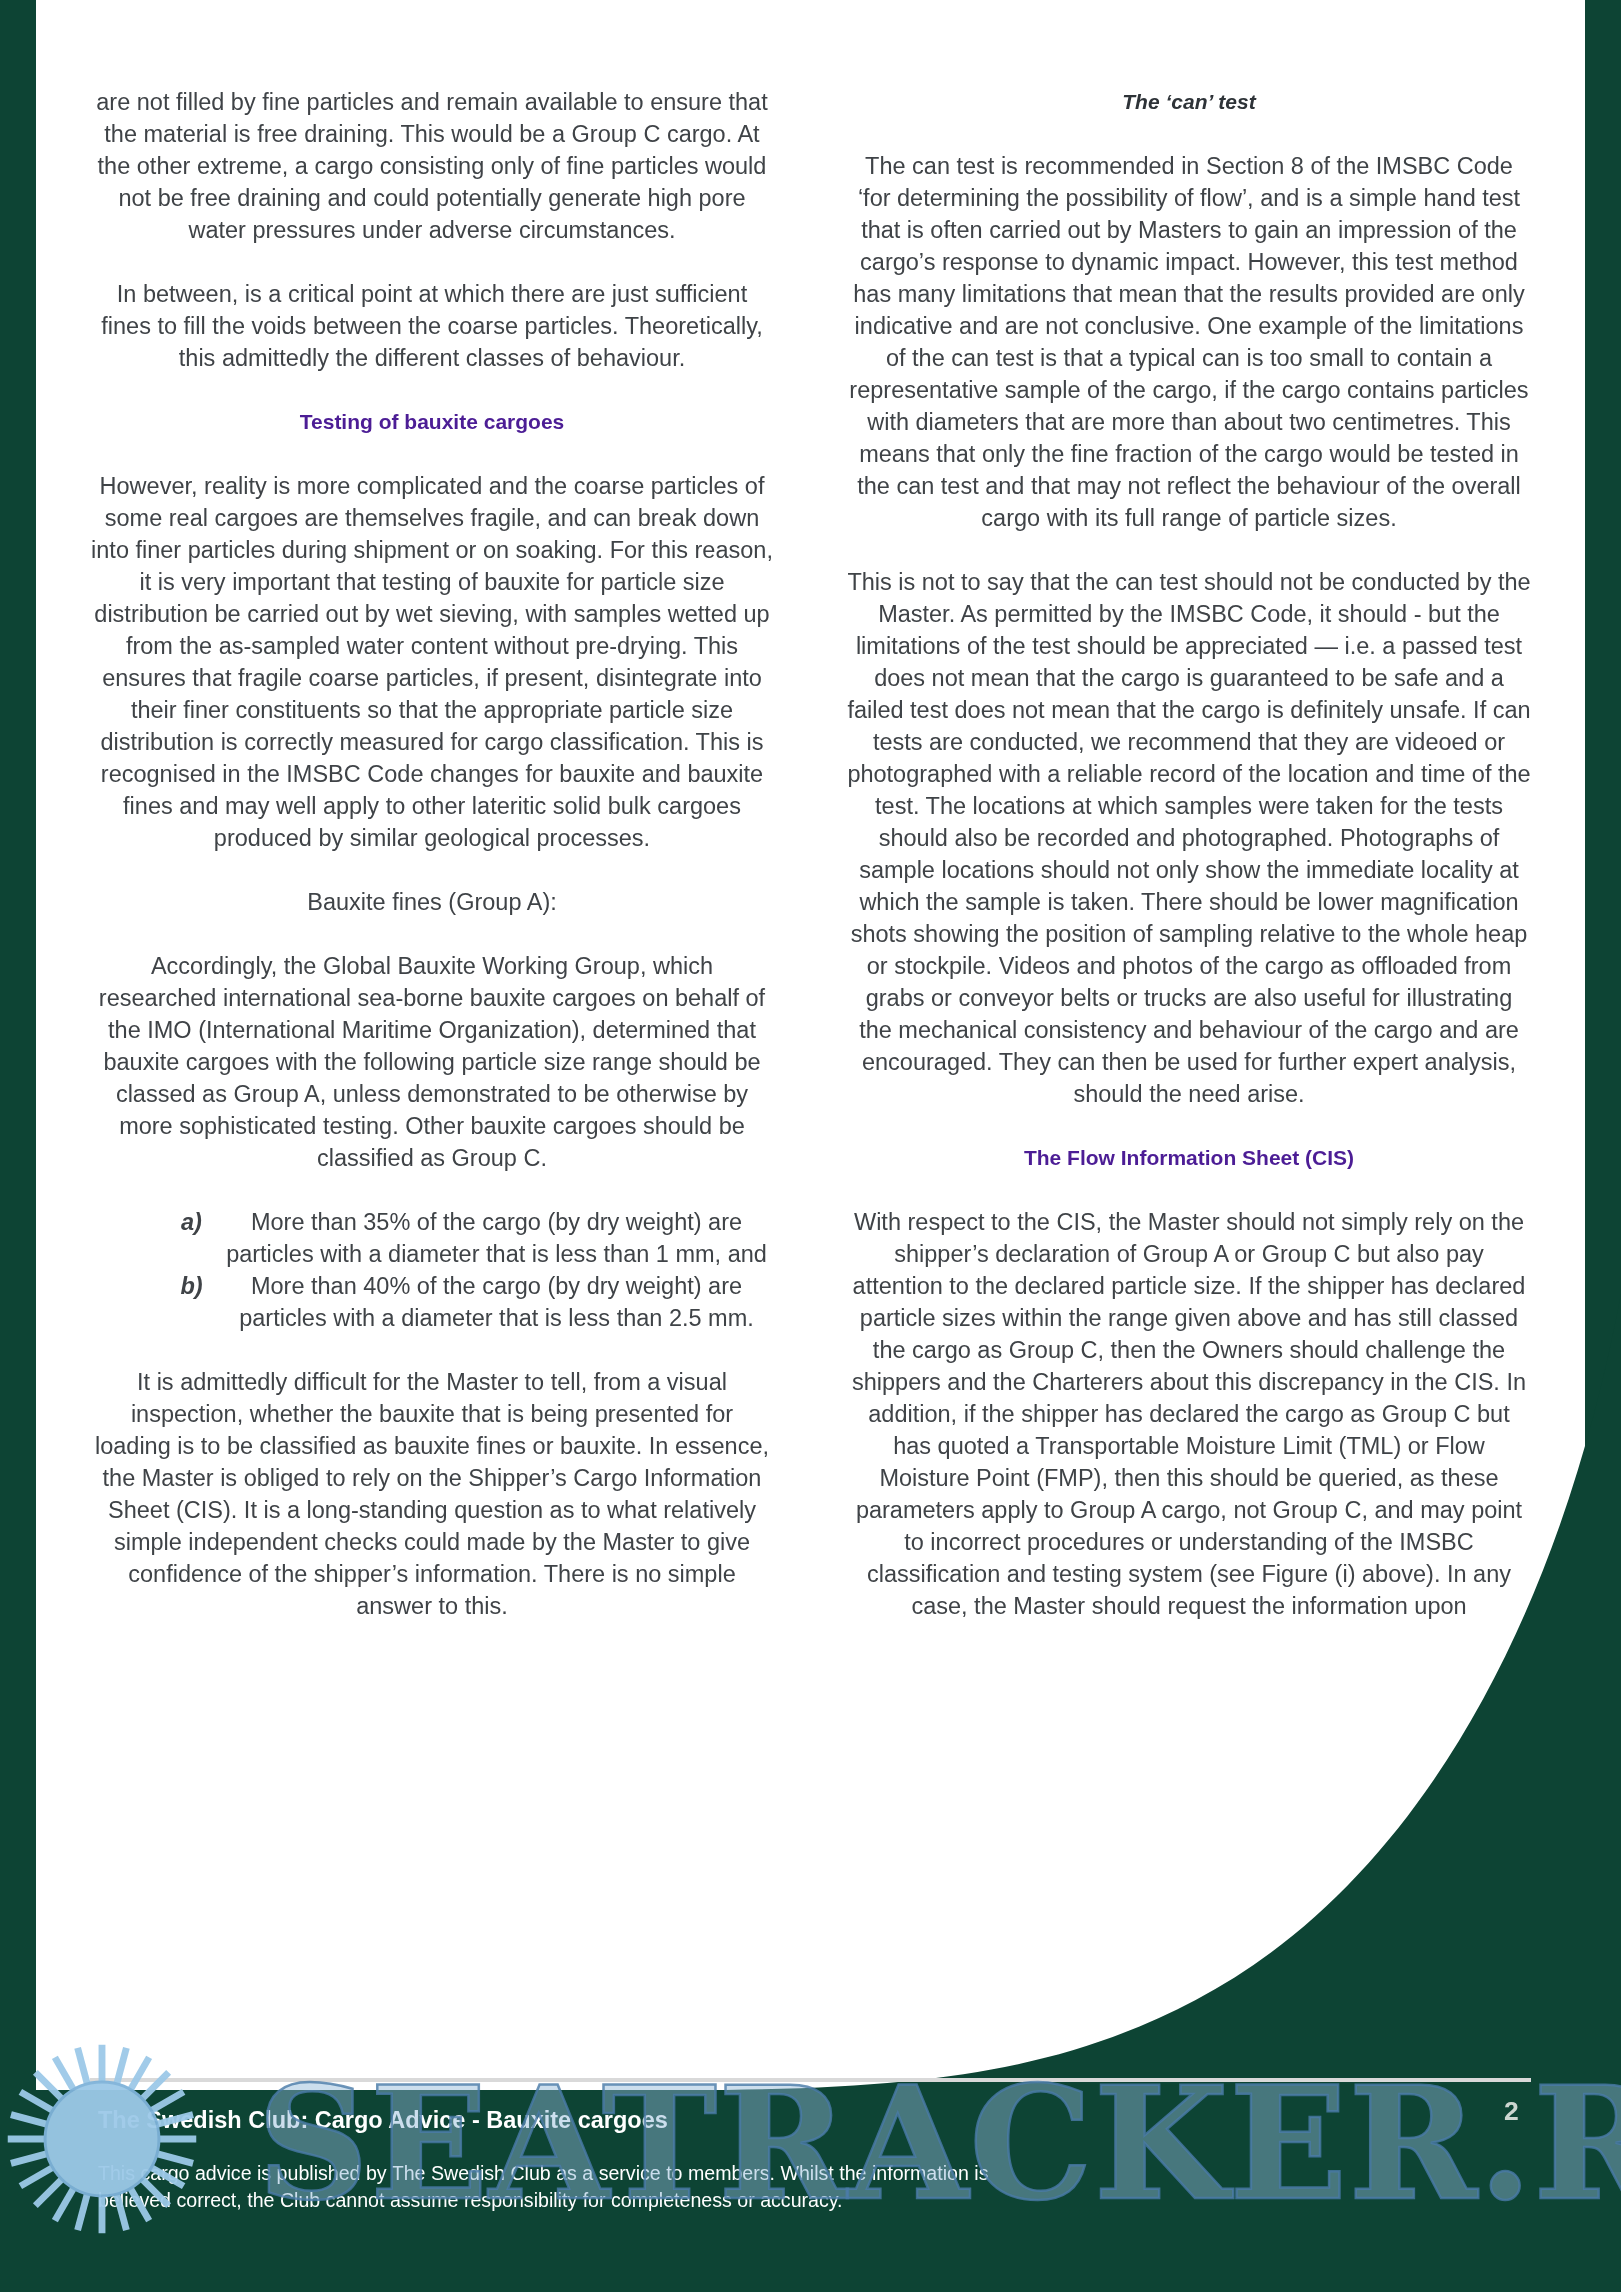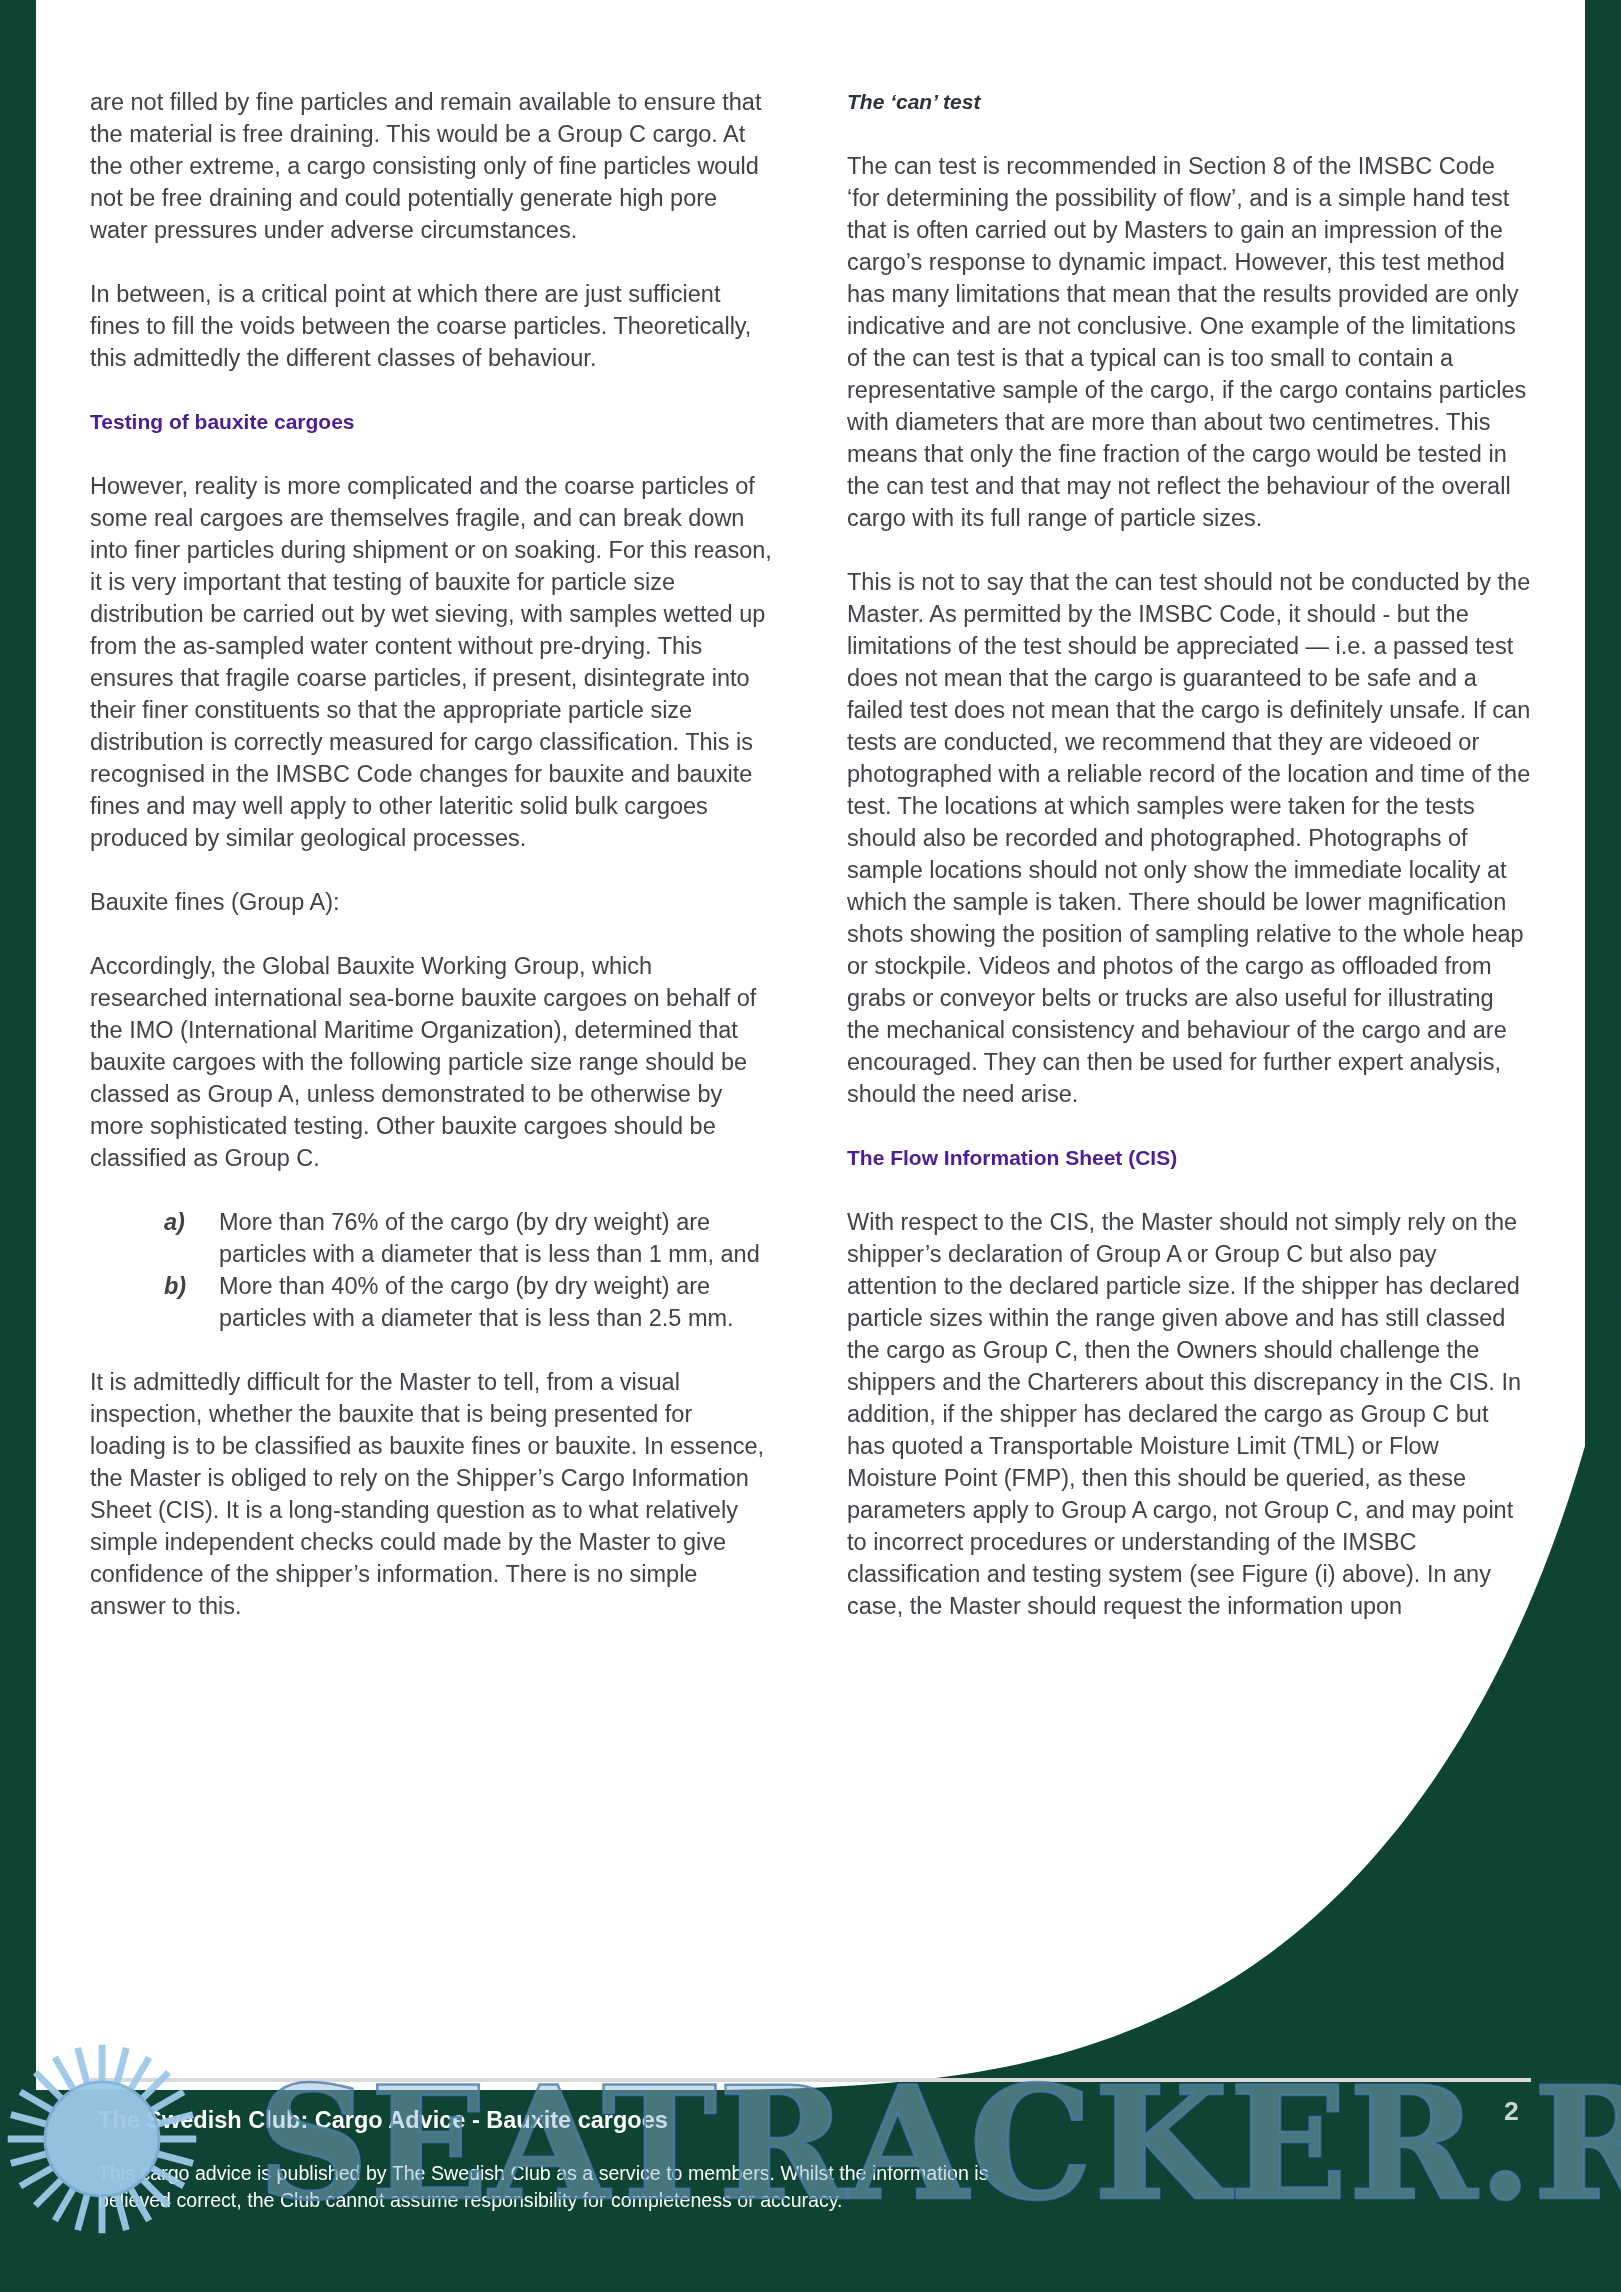--- a/index.html
+++ b/index.html
@@ -9,21 +9,21 @@
     font-family:"Liberation Sans","DejaVu Sans",sans-serif;
     color:#3f4347;
   }
   .bar{position:absolute;top:0;width:36px;height:2293px;background:#0d4434;z-index:1;}
   .bar-left{left:0;}
   .bar-right{right:0;}
   .swoosh{position:absolute;left:0;top:0;width:1621px;height:2293px;z-index:1;pointer-events:none;}
   .content{
     position:absolute;left:90px;top:86px;width:1441px;z-index:2;
     display:flex;gap:73px;
-    font-size:23.5px;line-height:32px;
+    font-size:23.5px;line-height:32px;text-align:center;
   }
   .col{width:684px;}
   .content p{margin:0 0 32px 0;}
   h2{font-size:21px;line-height:32px;margin:29px 0 32px 0;}
   .green-heading{color:#4c1d95;font-weight:bold;}
   .dark-heading{color:#2e3338;font-weight:bold;font-style:italic;margin-top:0;}
   .list{margin:0 0 32px 0;}
   .list-item{display:flex;}
   .list-label{flex:none;width:55px;margin-left:74px;font-style:italic;font-weight:bold;}
   .list-text{flex:1;}
@@ -58,21 +58,21 @@
     <div class="col">
       <p>are not filled by fine particles and remain available to ensure that the material is free draining. This would be a Group C cargo. At the other extreme, a cargo consisting only of fine particles would not be free draining and could potentially generate high pore water pressures under adverse circumstances.</p>
       <p>In between, is a critical point at which there are just sufficient fines to fill the voids between the coarse particles. Theoretically, this admittedly the different classes of behaviour.</p>
       <h2 class="green-heading">Testing of bauxite cargoes</h2>
       <p>However, reality is more complicated and the coarse particles of some real cargoes are themselves fragile, and can break down into finer particles during shipment or on soaking. For this reason, it is very important that testing of bauxite for particle size distribution be carried out by wet sieving, with samples wetted up from the as-sampled water content without pre-drying. This ensures that fragile coarse particles, if present, disintegrate into their finer constituents so that the appropriate particle size distribution is correctly measured for cargo classification. This is recognised in the IMSBC Code changes for bauxite and bauxite fines and may well apply to other lateritic solid bulk cargoes produced by similar geological processes.</p>
       <p>Bauxite fines (Group A):</p>
       <p>Accordingly, the Global Bauxite Working Group, which researched international sea-borne bauxite cargoes on behalf of the IMO (International Maritime Organization), determined that bauxite cargoes with the following particle size range should be classed as Group A, unless demonstrated to be otherwise by more sophisticated testing. Other bauxite cargoes should be classified as Group C.</p>
       <div class="list">
         <div class="list-item">
           <span class="list-label">a)</span>
-          <span class="list-text">More than 76% of the cargo (by dry weight) are particles with a diameter that is less than 1 mm, and</span>
+          <span class="list-text">More than 35% of the cargo (by dry weight) are particles with a diameter that is less than 1 mm, and</span>
         </div>
         <div class="list-item">
           <span class="list-label">b)</span>
           <span class="list-text">More than 40% of the cargo (by dry weight) are particles with a diameter that is less than 2.5 mm.</span>
         </div>
       </div>
       <p>It is admittedly difficult for the Master to tell, from a visual inspection, whether the bauxite that is being presented for loading is to be classified as bauxite fines or bauxite. In essence, the Master is obliged to rely on the Shipper’s Cargo Information Sheet (CIS). It is a long-standing question as to what relatively simple independent checks could made by the Master to give confidence of the shipper’s information. There is no simple answer to this.</p>
     </div>
 
     <div class="col">

